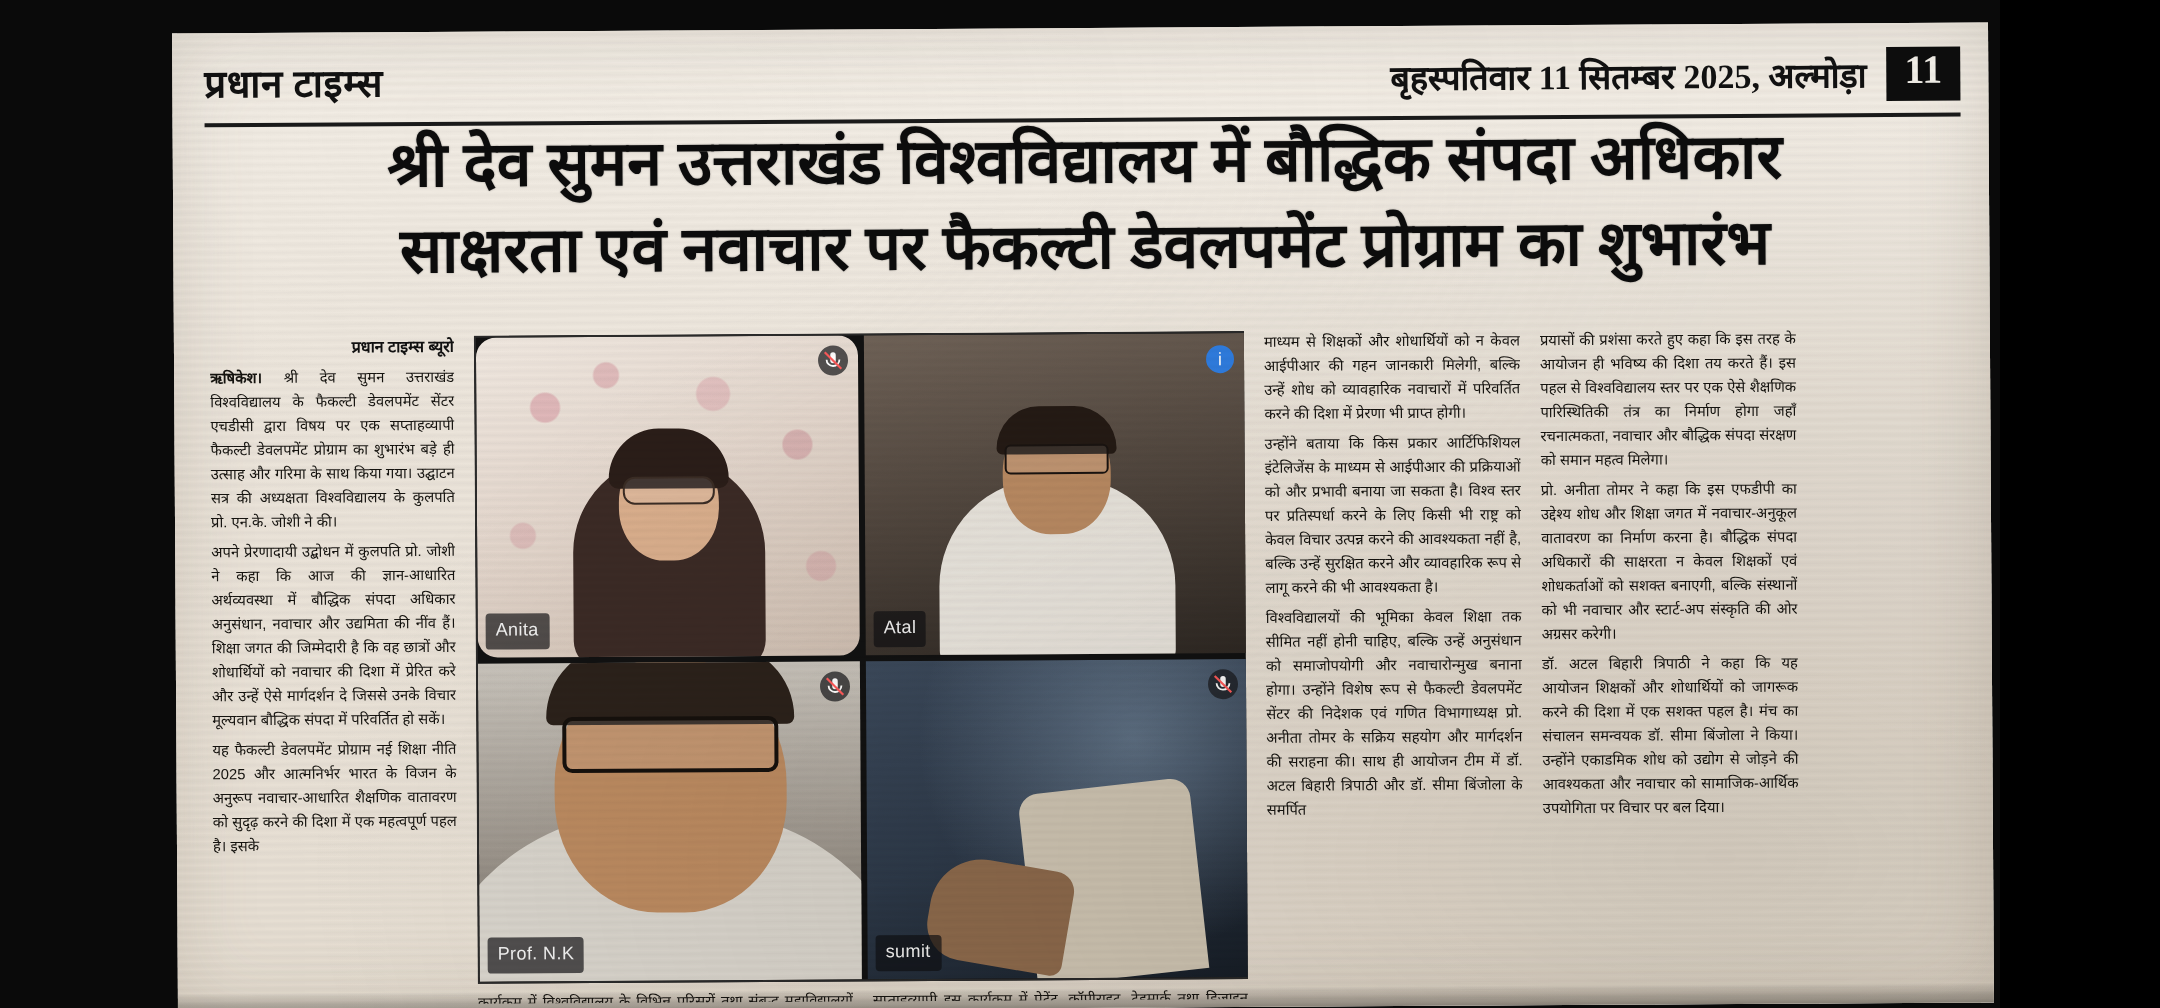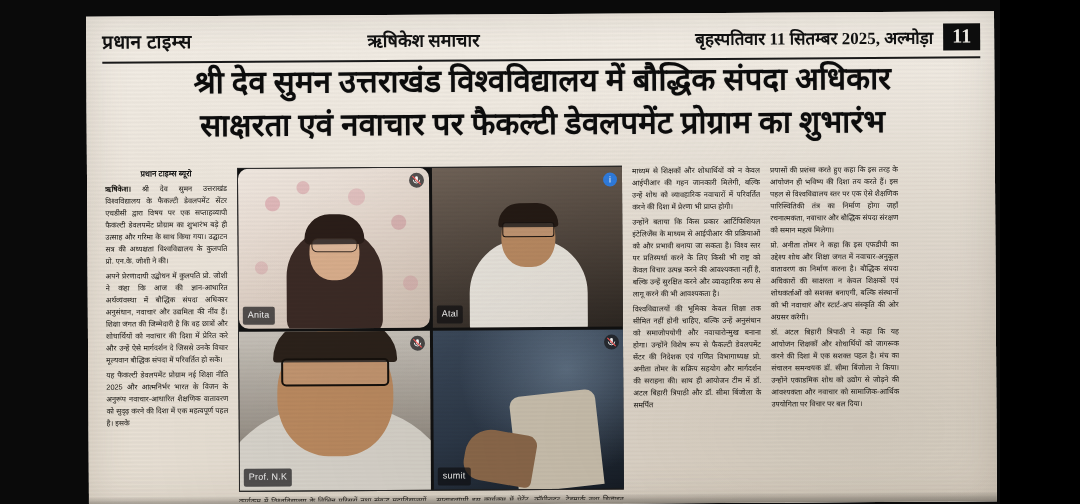--- a/index.html
+++ b/index.html
@@ -132,21 +132,21 @@
     position: relative;
   }
   .col.rule::after {
     content: "";
     position: absolute;
     top: 0; bottom: 0; right: -6px;
     width: 1px;
     background: rgba(40,35,25,0.45);
   }
   .byline {
-    text-align: center;
+    text-align: right;
     font-weight: bold;
     font-size: 8px;
     margin-bottom: 2px;
     color: #111;
   }
   .lead-in {
     font-weight: bold;
   }
   .col p { margin: 0 0 3px 0; }
 
@@ -399,21 +399,20 @@
   }
 </style>
 </head>
 <body>
 
 <div id="page">
   <div class="paper">
 
     <div class="masthead">
       <div class="masthead-left">प्रधान टाइम्स</div>
-      <div class="masthead-center">ऋषिकेश समाचार</div>
       <div class="masthead-right">
         <div class="masthead-date">बृहस्पतिवार 11 सितम्बर 2025, अल्मोड़ा</div>
         <div class="page-num">11</div>
       </div>
     </div>
 
     <div class="headline">
       <span>श्री देव सुमन उत्तराखंड विश्वविद्यालय में बौद्धिक संपदा अधिकार</span>
       <span class="l2">साक्षरता एवं नवाचार पर फैकल्टी डेवलपमेंट प्रोग्राम का शुभारंभ</span>
     </div>

